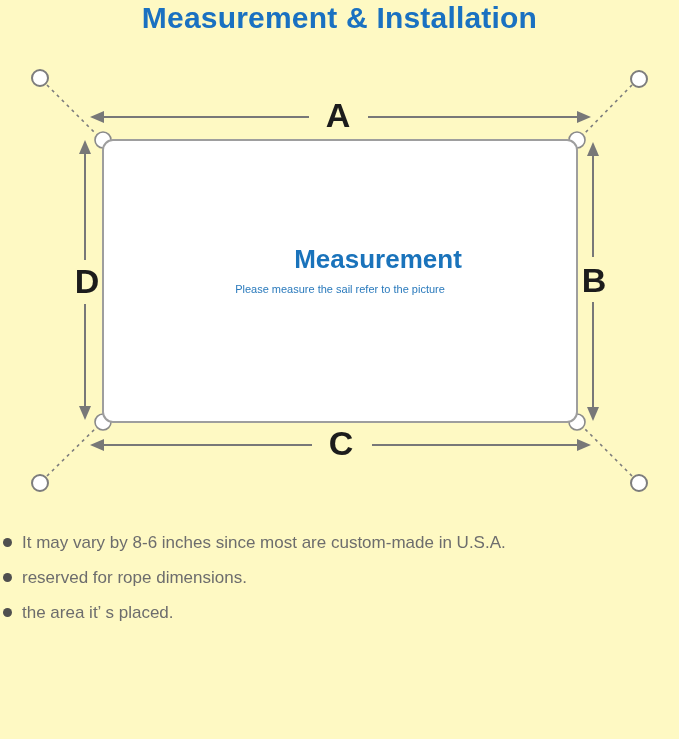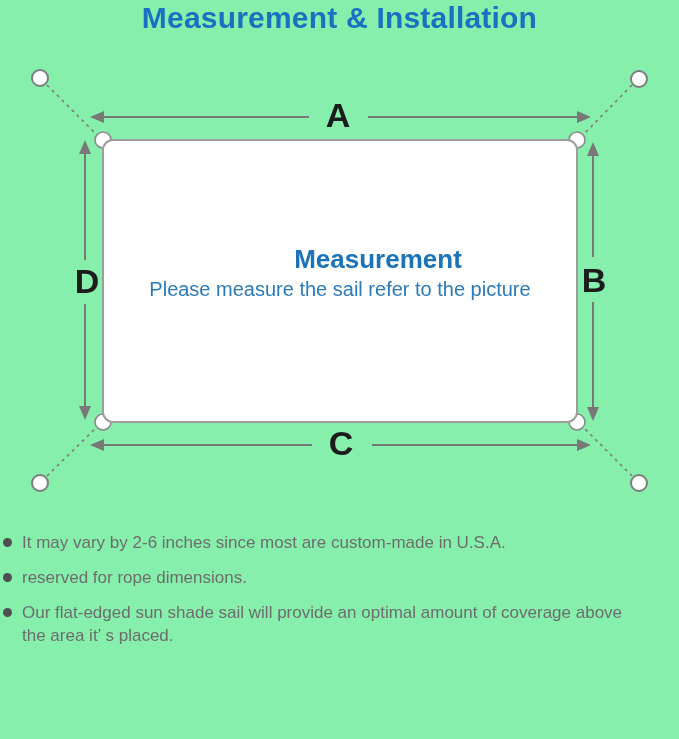--- a/index.html
+++ b/index.html
@@ -5,21 +5,21 @@
   html, body { margin: 0; padding: 0; }
   body {
     width: 679px; height: 739px;
     background: #ffffff;
     font-family: "Liberation Sans", sans-serif;
     overflow: hidden;
   }
   .page {
     position: relative;
     width: 679px; height: 739px;
-    background: #86efac;
+    background: #fef9c3;
   }
   .page-title {
     position: absolute;
     top: 1px; left: 0; width: 679px;
     text-align: center;
     font-size: 30px;
     font-weight: bold;
     letter-spacing: 0.2px;
     color: #1a71c1;
     margin: 0;
@@ -48,21 +48,21 @@
     font-size: 26px;
     font-weight: bold;
     color: #1a73bb;
     white-space: nowrap;
     margin-left: 33px;
   }
   .diagram-subheading {
     position: absolute;
     left: 340px; top: 289px;
     transform: translate(-50%, -50%);
-    font-size: 20px;
+    font-size: 11px;
     color: #2a7abc;
     white-space: nowrap;
   }
   .notes-list {
     position: absolute;
     top: 531px; left: 3px;
     width: 672px;
     list-style: none;
     margin: 0; padding: 0;
   }
@@ -149,31 +149,30 @@
   <div class="dim-label dim-c">C</div>
   <div class="dim-label dim-d">D</div>
 
   <div class="diagram-heading">Measurement</div>
   <div class="diagram-subheading">Please measure the sail refer to the picture</div>
 
   <ul class="notes-list">
     <li class="note-item">
       <span class="bullet-dot"></span>
       <span class="note-lines">
-        <span>It may vary by 2-6 inches since most are custom-made in U.S.A.</span>
+        <span>It may vary by 8-6 inches since most are custom-made in U.S.A.</span>
       </span>
     </li>
     <li class="note-item">
       <span class="bullet-dot"></span>
       <span class="note-lines">
         <span>reserved for rope dimensions.</span>
       </span>
     </li>
     <li class="note-item">
       <span class="bullet-dot"></span>
       <span class="note-lines">
-        <span>Our flat-edged sun shade sail will provide an optimal amount of coverage above</span>
         <span>the area it’ s placed.</span>
       </span>
     </li>
   </ul>
 
 </div>
 
 </body></html>

